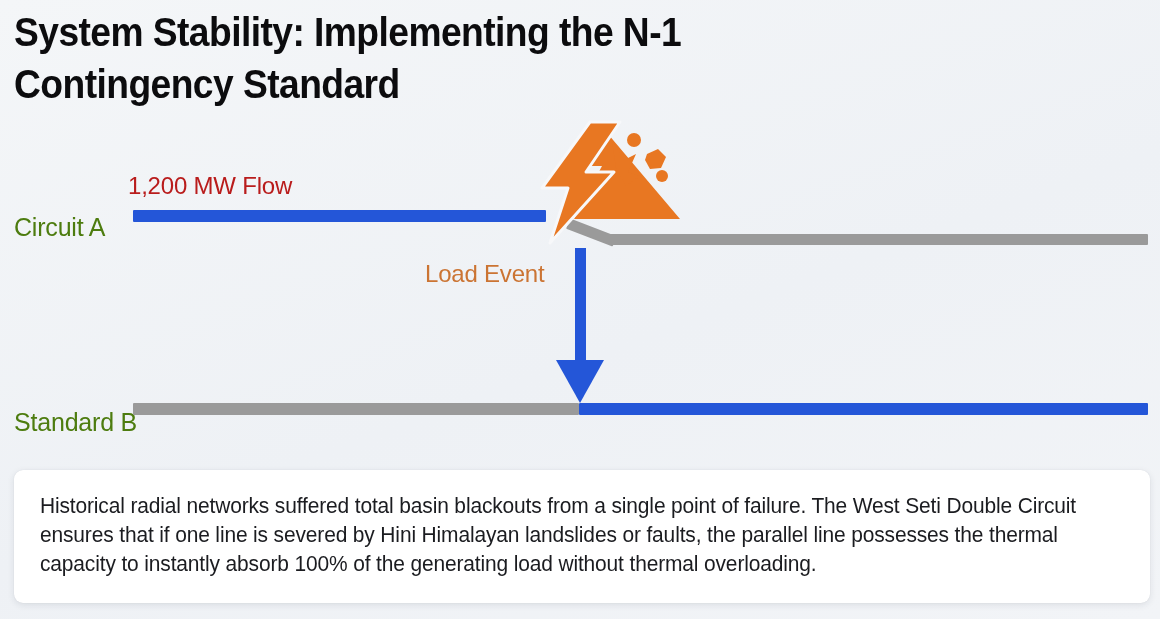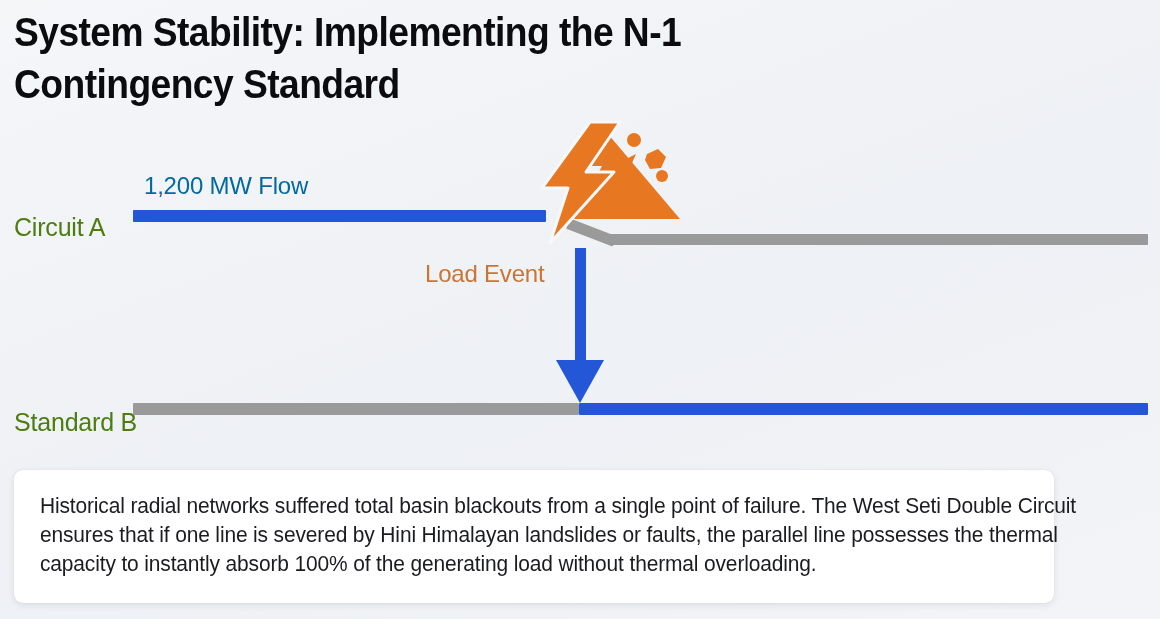--- a/index.html
+++ b/index.html
@@ -108,23 +108,23 @@
   }
 
   
   .annot {
     position: absolute;
     font-size: 24px;
     letter-spacing: -0.2px;
     white-space: nowrap;
   }
   #annot-flow {
-    left: 144px;
+    left: 128px;
     top: 52px;
-    color: #0369a1;
+    color: #b91c1c;
   }
   #annot-diverted {
     right: 16px;
     top: 250px;
     color: #2a5bd7;
   }
   #annot-fault {
     left: 425px;
     top: 140px;
     color: #cb7433;
@@ -146,21 +146,21 @@
     top: 128px;
     width: 60px;
     height: 158px;
   }
 
   
   .card {
     position: absolute;
     left: 14px;
     top: 470px;
-    width: 1040px;
+    width: 1136px;
     height: 133px;
     box-sizing: border-box;
     background: #ffffff;
     border-radius: 9px;
     box-shadow: 0 2px 7px rgba(30, 40, 60, 0.10),
                 0 0 1px rgba(30, 40, 60, 0.12);
   }
   .card-text {
     position: absolute;
     left: 26px;

